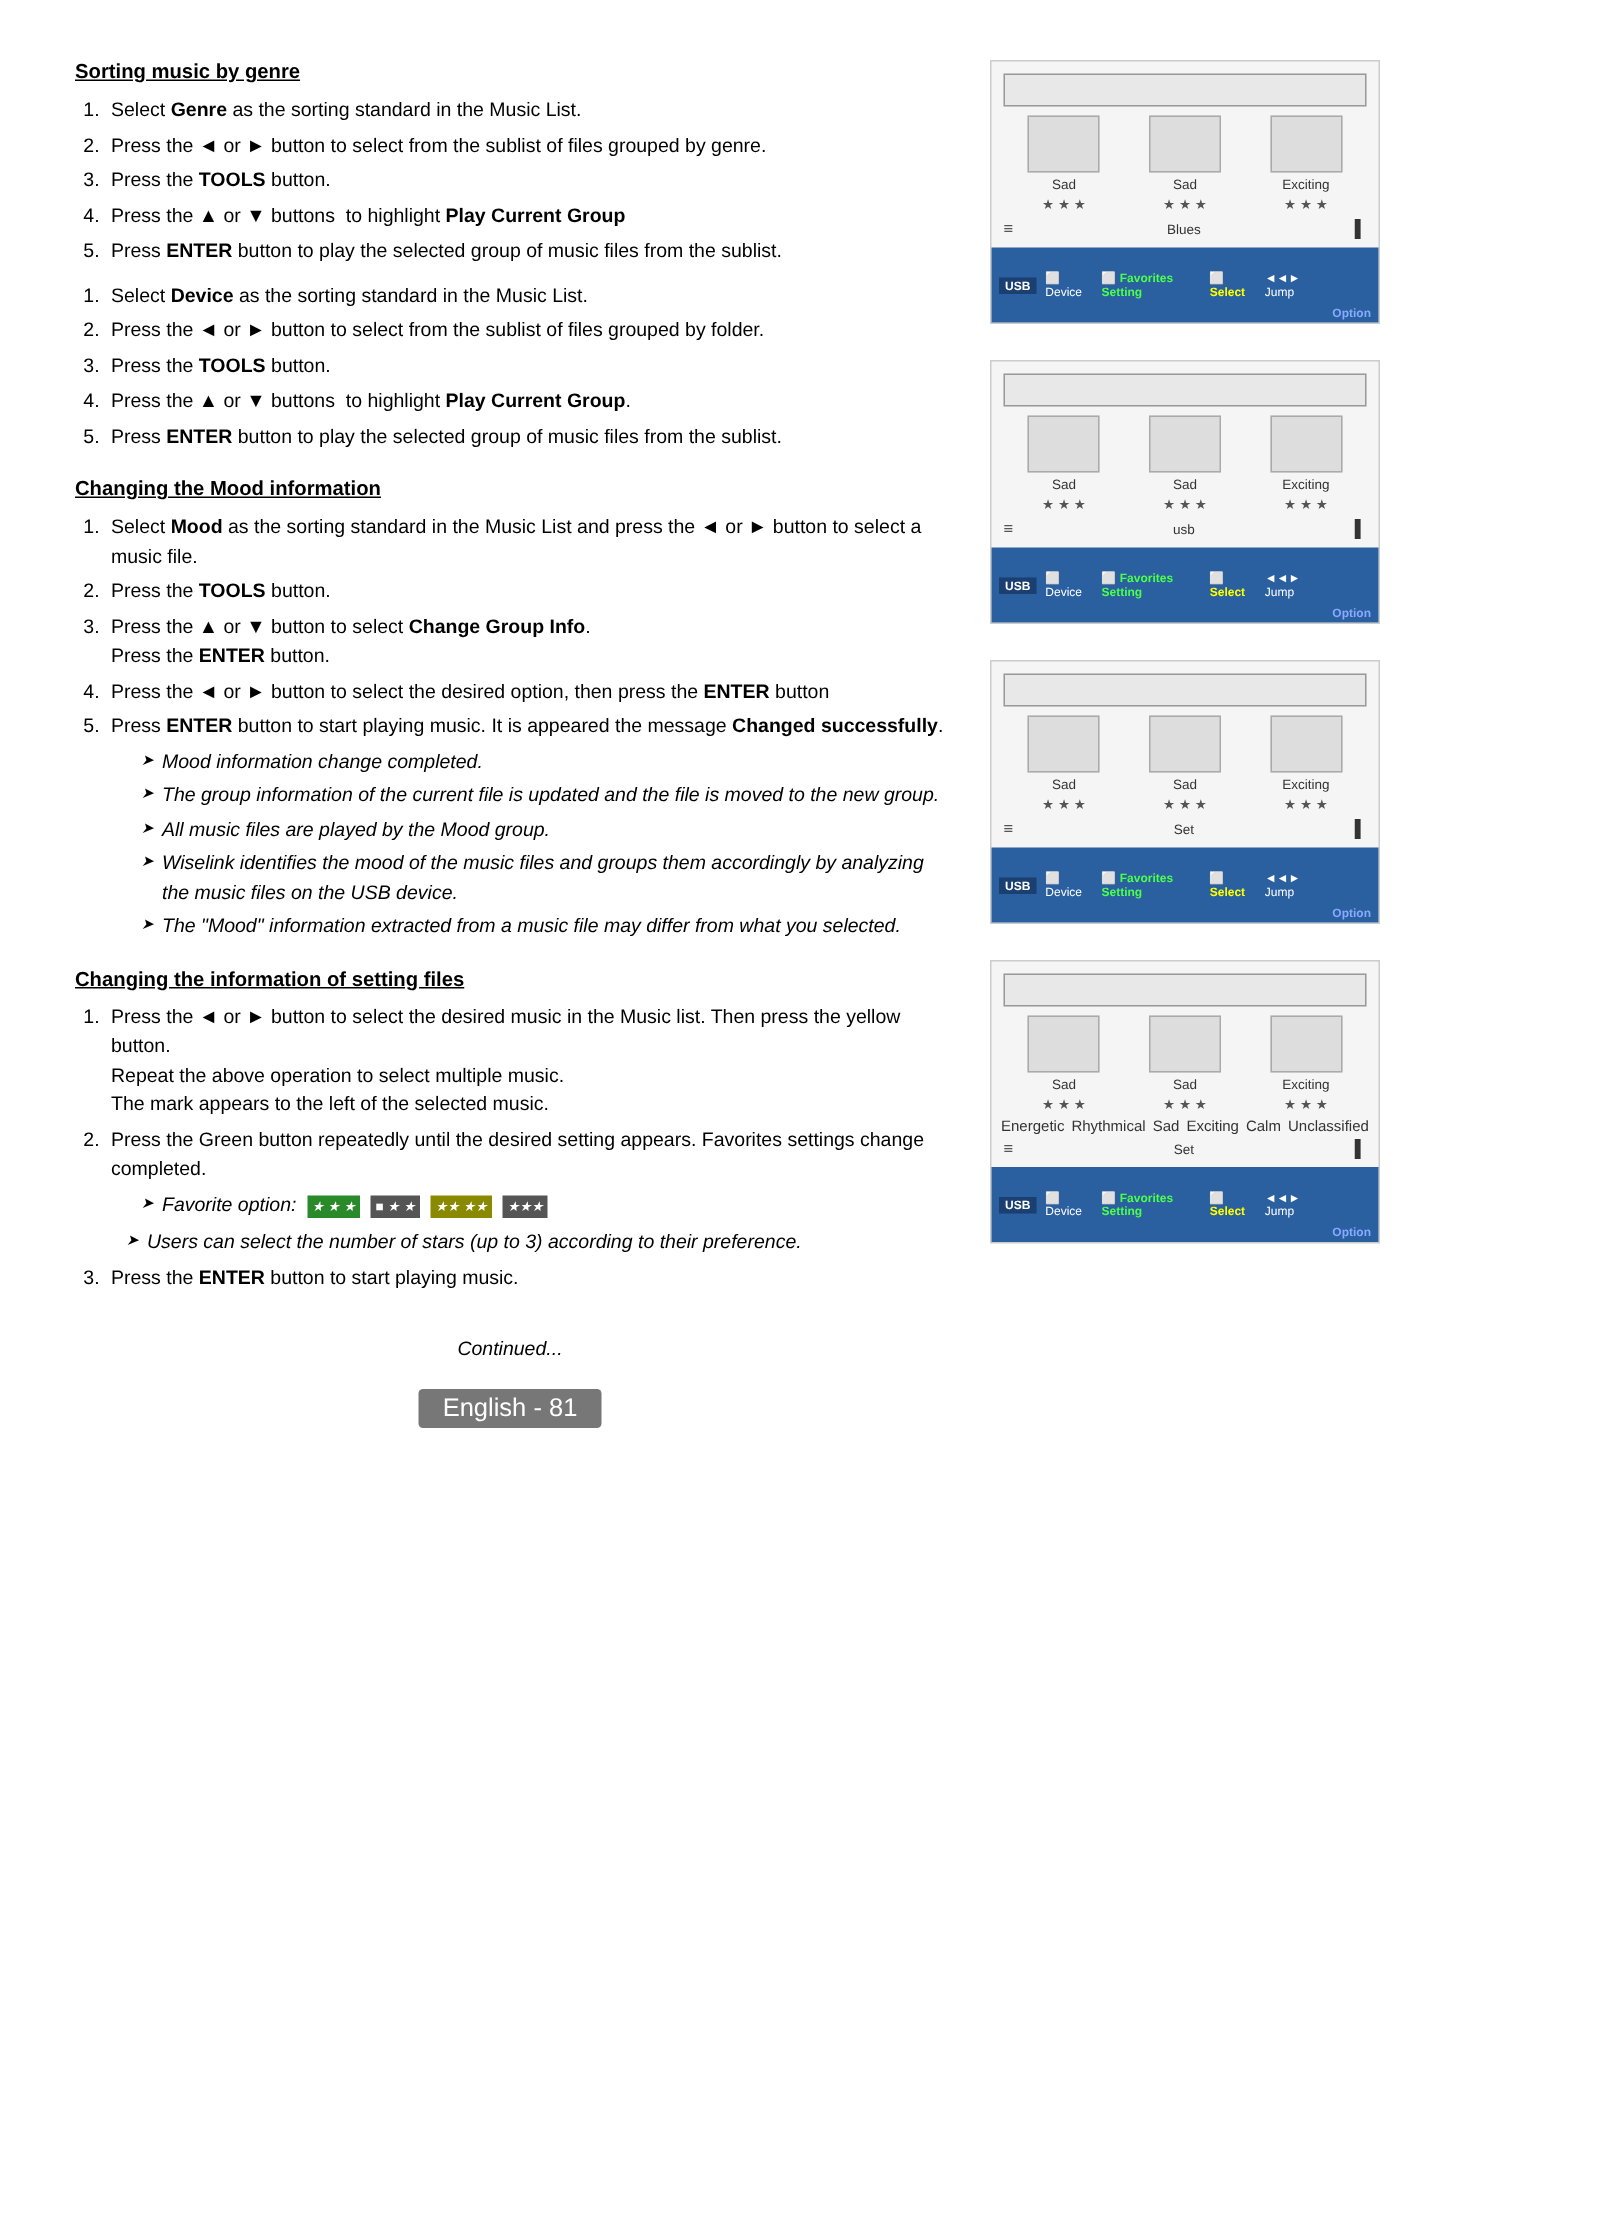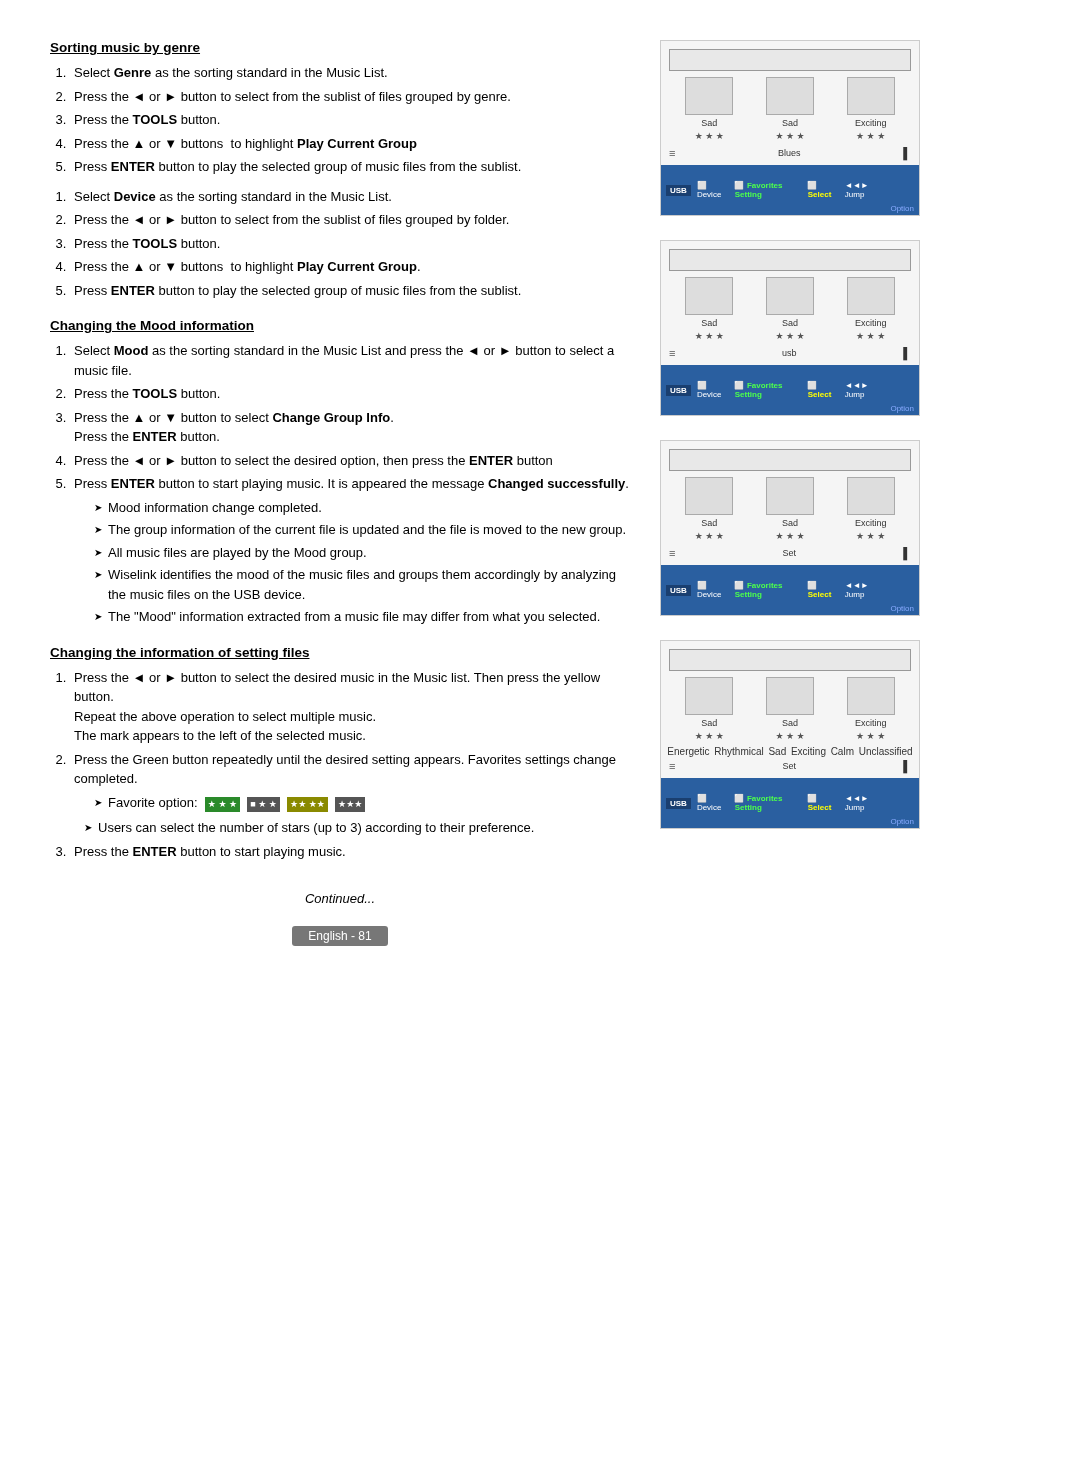--- a/index.html
+++ b/index.html
@@ -52,20 +52,21 @@
     .arrow-list {
       list-style: none;
       padding-left: 20px;
       margin-top: 4px;
     }
     .arrow-list li {
       margin-bottom: 3px;
       line-height: 1.5;
       position: relative;
       padding-left: 14px;
+      font-style: italic;
     }
     .arrow-list li::before {
       content: "➤";
       position: absolute;
       left: 0;
       font-size: 10px;
       top: 2px;
     }
 
     b, strong { font-weight: bold; }
@@ -142,21 +143,21 @@
       background: #1a3f70;
       padding: 1px 4px;
       font-weight: bold;
       font-size: 8px;
     }
     .bar-item {
       font-size: 8px;
     }
     .bar-green { color: #4cff4c; font-weight: bold; }
     .bar-yellow { color: #ffff00; font-weight: bold; }
-    .bar-blue { color: #88aaff; font-weight: normal; margin-top: 37px; }
+    .bar-blue { color: #88aaff; font-weight: bold; margin-top: 37px; }
     .fav-box {
       display: inline-flex;
       align-items: center;
       gap: 1px;
       background: #555;
       color: #fff;
       font-size: 9px;
       padding: 1px 3px;
     }
     .fav-box.green { background: #2a8a2a; }
@@ -172,21 +173,21 @@
 
     
     .footer {
       text-align: center;
       margin-top: 20px;
     }
     .footer-badge {
       display: inline-block;
       background: #777;
       color: #fff;
-      font-size: 12px;
+      font-size: 17px;
       padding: 3px 16px;
       border-radius: 3px;
     }
 
     
     .mood-options-row {
       display: flex;
       justify-content: space-around;
       font-size: 10px;
       padding: 1px 4px;

